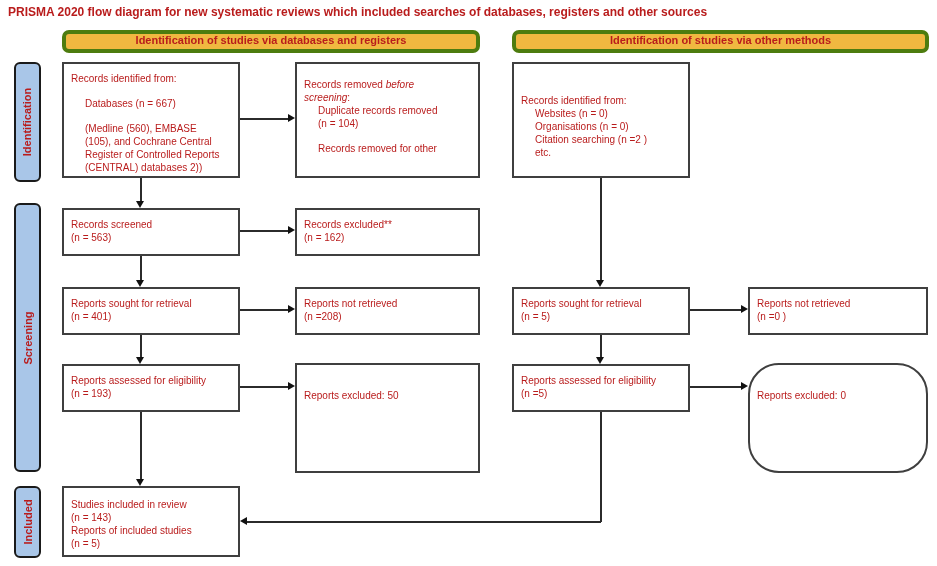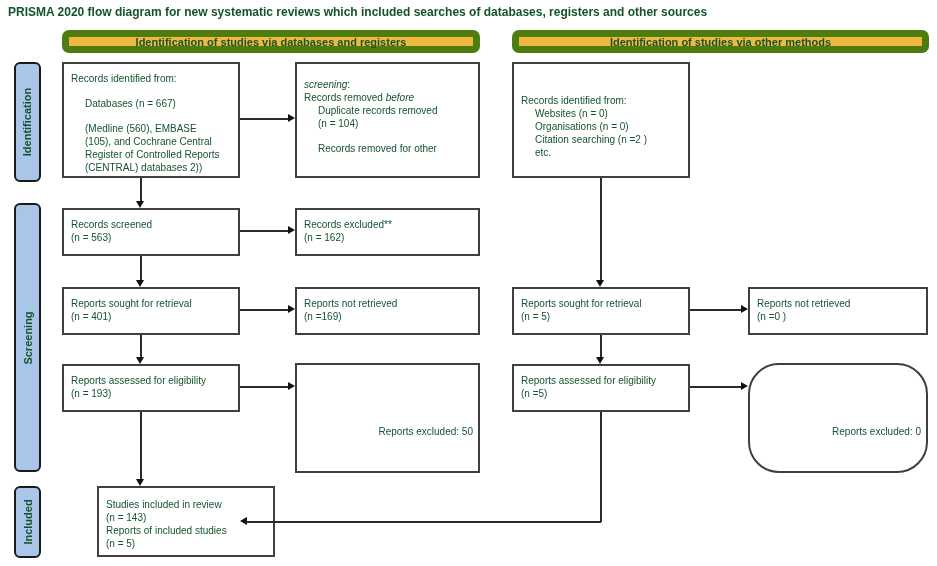--- a/index.html
+++ b/index.html
@@ -1,26 +1,26 @@
 <!DOCTYPE html>
 <html><head>
 <meta charset="utf-8">
 <style>
   html,body { margin:0; padding:0; background:#ffffff; }
   #canvas {
     position:relative; width:932px; height:566px; background:#ffffff;
-    font-family:"Liberation Sans", sans-serif; color:#14532d;
+    font-family:"Liberation Sans", sans-serif; color:#b91c1c;
   }
   .title {
     position:absolute; left:8px; top:5px; font-size:12px; font-weight:bold;
     white-space:nowrap;
   }
   .banner {
-    position:absolute; height:23px; background:#F0B840; border:7px solid #4d7c0f;
-    border-radius:7px; box-sizing:border-box; display:flex; align-items:center;
+    position:absolute; height:23px; background:#F0B840; border:4px solid #4d7c0f;
+    border-radius:7px; box-sizing:border-box; display:flex; align-items:flex-start;
     justify-content:center; font-size:11px; font-weight:bold;
   }
   .vlabel {
     position:absolute; width:27px; background:#A9C6E8; border:2px solid #1a1a1a;
     border-radius:6px; box-sizing:border-box; display:flex; align-items:center;
     justify-content:center;
   }
   .vlabel span {
     transform:rotate(-90deg); white-space:nowrap; font-size:11px; font-weight:bold;
   }
@@ -31,21 +31,21 @@
   .box .ind { padding-left:14px; }
   .box .gap { height:12px; }
   .vline { position:absolute; width:1.5px; background:#2b2b2b; }
   .hline { position:absolute; height:1.5px; background:#2b2b2b; }
   .ah { position:absolute; width:0; height:0; }
   .ah.down  { border-left:4px solid transparent; border-right:4px solid transparent; border-top:7px solid #111; }
   .ah.right { border-top:4px solid transparent; border-bottom:4px solid transparent; border-left:7px solid #111; }
   .ah.left  { border-top:4px solid transparent; border-bottom:4px solid transparent; border-right:7px solid #111; }
   .pt14 { padding-top:14px; }
   .pt30 { padding-top:30px; }
-  .pt40 { padding-top:60px;text-align:right; }
+  .pt40 { padding-top:24px; }
   .pt10 { padding-top:10px; }
   i { font-style:italic; }
 </style>
 </head>
 <body>
 
 <div id="canvas">
 
   <div class="title">PRISMA 2020 flow diagram for new systematic reviews which included searches of databases, registers and other sources</div>
 
@@ -71,22 +71,22 @@
     <div class="gap"></div>
     <div class="ind">Databases (n = 667)</div>
     <div class="gap"></div>
     <div class="ind">(Medline (560), EMBASE</div>
     <div class="ind">(105), and Cochrane Central</div>
     <div class="ind">Register of Controlled Reports</div>
     <div class="ind">(CENTRAL) databases 2))</div>
   </div>
 
   <div class="box pt14" style="left:295px; top:62px; width:185px; height:116px;">
+    <div><span>Records removed </span><i>before</i></div>
     <div><i>screening</i><span>:</span></div>
-    <div><span>Records removed </span><i>before</i></div>
     <div class="ind">Duplicate records removed</div>
     <div class="ind">(n = 104)</div>
     <div class="gap"></div>
     <div class="ind">Records removed for other</div>
   </div>
 
   <div class="box pt30" style="left:512px; top:62px; width:178px; height:116px;">
     <div>Records identified from:</div>
     <div class="ind">Websites (n = 0)</div>
     <div class="ind">Organisations (n = 0)</div>
@@ -102,21 +102,21 @@
     <div>Records excluded**</div>
     <div>(n = 162)</div>
   </div>
 
   <div class="box" style="left:62px; top:287px; width:178px; height:48px;">
     <div>Reports sought for retrieval</div>
     <div>(n = 401)</div>
   </div>
   <div class="box" style="left:295px; top:287px; width:185px; height:48px;">
     <div>Reports not retrieved</div>
-    <div>(n =169)</div>
+    <div>(n =208)</div>
   </div>
   <div class="box" style="left:512px; top:287px; width:178px; height:48px;">
     <div>Reports sought for retrieval</div>
     <div>(n = 5)</div>
   </div>
   <div class="box" style="left:748px; top:287px; width:180px; height:48px;">
     <div>Reports not retrieved</div>
     <div>(n =0 )</div>
   </div>
 
@@ -128,21 +128,21 @@
     <div>Reports excluded: 50</div>
   </div>
   <div class="box" style="left:512px; top:364px; width:178px; height:48px;">
     <div>Reports assessed for eligibility</div>
     <div>(n =5)</div>
   </div>
   <div class="box pt40" style="left:748px; top:363px; width:180px; height:110px;border-radius:31px;">
     <div>Reports excluded: 0</div>
   </div>
 
-  <div class="box pt10" style="left:62px; top:486px; width:178px; height:71px;margin-left:35px;">
+  <div class="box pt10" style="left:62px; top:486px; width:178px; height:71px;">
     <div>Studies included in review</div>
     <div>(n = 143)</div>
     <div>Reports of included studies</div>
     <div>(n = 5)</div>
   </div>
 
   <div class="hline" style="left:240px; top:118px; width:48px;"></div>
   <div class="ah right" style="left:288px; top:114px;"></div>
 
   <div class="hline" style="left:240px; top:230px; width:48px;"></div>

